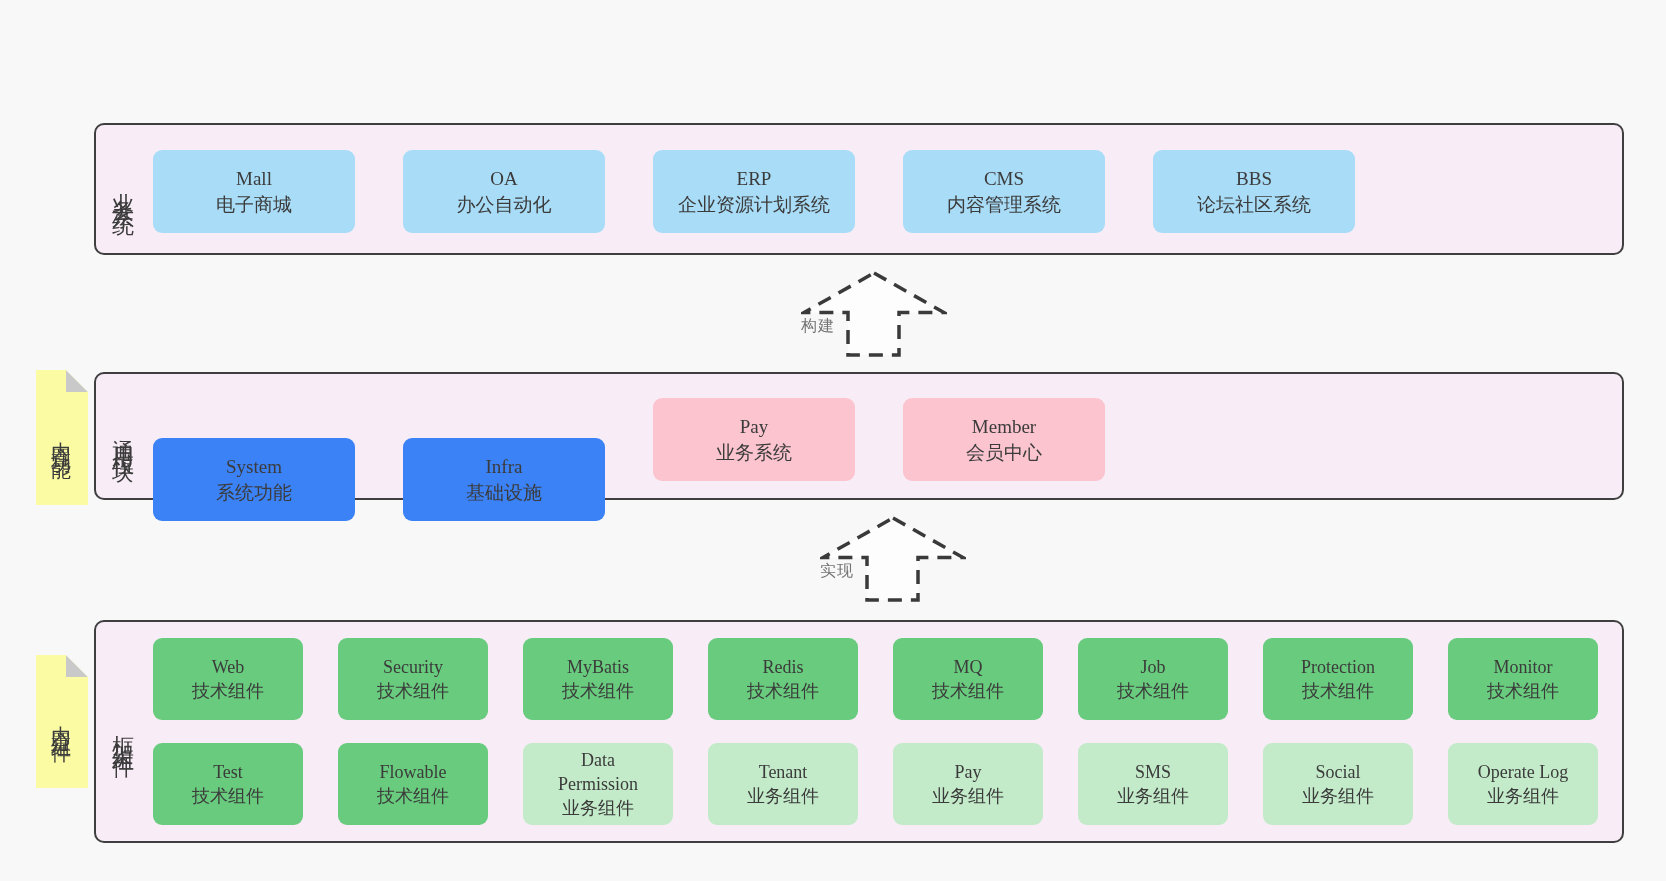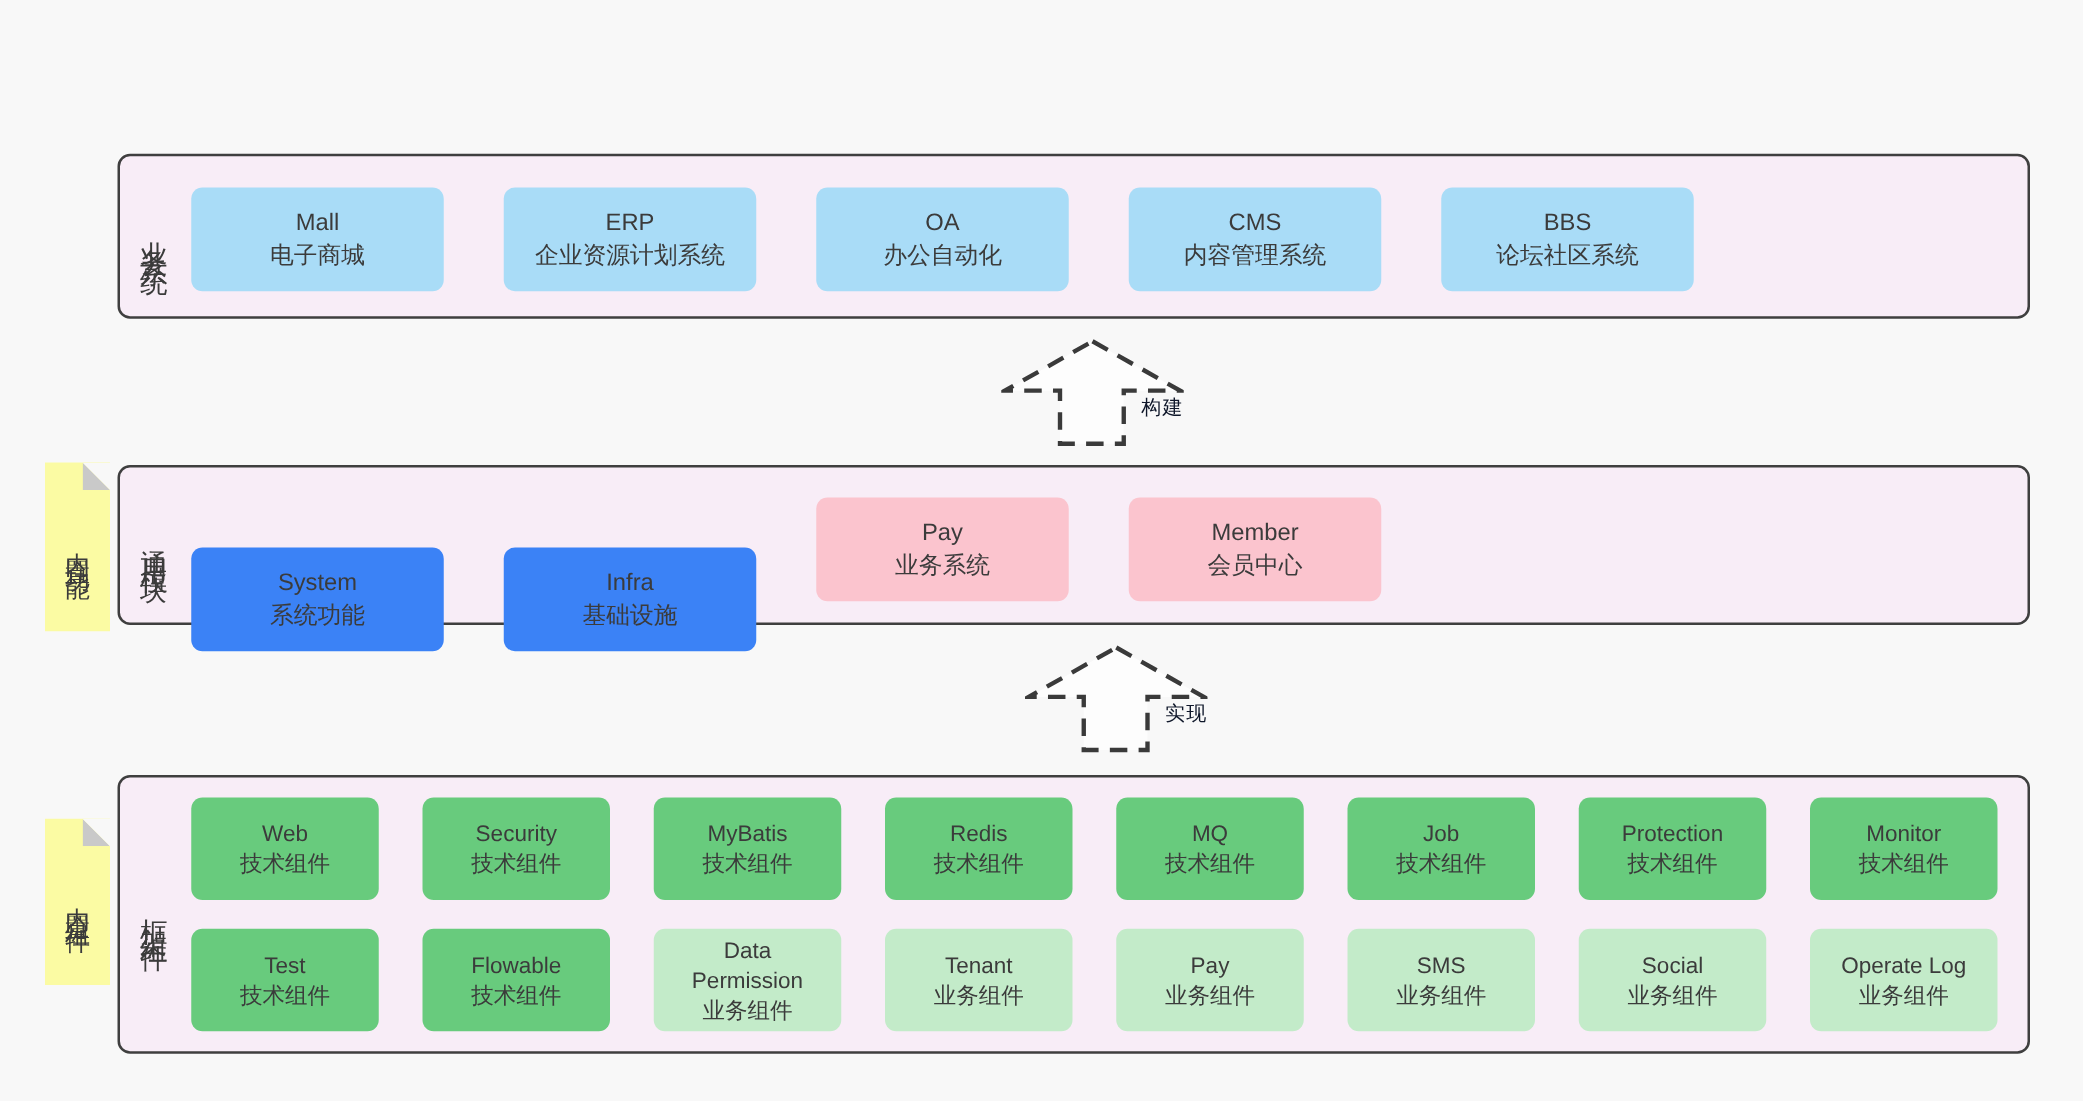--- a/index.html
+++ b/index.html
@@ -16,21 +16,21 @@
     font-size:22px;letter-spacing:7px;color:#3b3b3b;white-space:nowrap;}
 
   .row{position:absolute;display:grid;}
   .row6{left:57px;top:25px;grid-template-columns:repeat(6,202px);column-gap:48px;}
   #panel-modules .row6{top:24px;}
   .row8{left:57px;grid-template-columns:repeat(8,150px);column-gap:35px;}
   .row8.r1{top:16px;}
   .row8.r2{top:121px;}
 
   .box{height:83px;border-radius:9px;display:flex;flex-direction:column;align-items:center;
-    justify-content:center;text-align:center;font-size:19px;line-height:26px;color:#3b3b3b;}
+    justify-content:center;text-align:center;font-size:19px;line-height:26px;color:#3b3b3b;font-family:Liberation Serif, serif;}
   .row8 .box{height:82px;font-size:18px;line-height:24px;}
   .row8 .box .t{max-width:118px;}
   .box.blue{background:#a9dcf7;}
   .box.red{background:#3b82f6;margin-top:40px;}
   .box.pink{background:#fbc4ce;}
   .box.green{background:#68cb7d;}
   .box.lgreen{background:#c3ebc9;}
 
   .note{position:absolute;width:52px;background:#fbfba3;z-index:3;
     display:flex;align-items:center;justify-content:center;}
@@ -40,42 +40,42 @@
     font-size:20px;letter-spacing:6px;color:#3b3b3b;white-space:nowrap;}
   .note::before{content:"";position:absolute;top:0;right:0;width:22px;height:22px;
     background:#c9c9c9;clip-path:polygon(0 0,100% 100%,0 100%);}
   .note::after{content:"";position:absolute;top:0;right:0;width:22px;height:22px;
     background:#f8f8f8;clip-path:polygon(0 0,100% 0,100% 100%);}
 
   .arrow{position:absolute;width:146px;height:88px;}
   #arrow-build{left:801px;top:270px;}
   #arrow-implement{left:820px;top:515px;}
   .arrow svg{position:absolute;left:0;top:0;}
-  .arrow-label{position:absolute;left:0;right:0;top:46px;text-align:right;
-    font-size:16px;letter-spacing:1px;color:#0f172a;}
+  .arrow-label{position:absolute;left:0;right:0;top:46px;text-align:left;
+    font-size:16px;letter-spacing:1px;color:#737373;}
 </style>
 </head>
 <body>
 
 <div class="canvas">
 
   <section class="panel" id="panel-business">
     <span class="v-label">业务系统</span>
     <div class="row row6">
       <div class="box blue">
         <span class="t">Mall</span>
         <span class="s">电子商城</span>
       </div>
       <div class="box blue">
+        <span class="t">OA</span>
+        <span class="s">办公自动化</span>
+      </div>
+      <div class="box blue">
         <span class="t">ERP</span>
         <span class="s">企业资源计划系统</span>
-      </div>
-      <div class="box blue">
-        <span class="t">OA</span>
-        <span class="s">办公自动化</span>
       </div>
       <div class="box blue">
         <span class="t">CMS</span>
         <span class="s">内容管理系统</span>
       </div>
       <div class="box blue">
         <span class="t">BBS</span>
         <span class="s">论坛社区系统</span>
       </div>
     </div>

